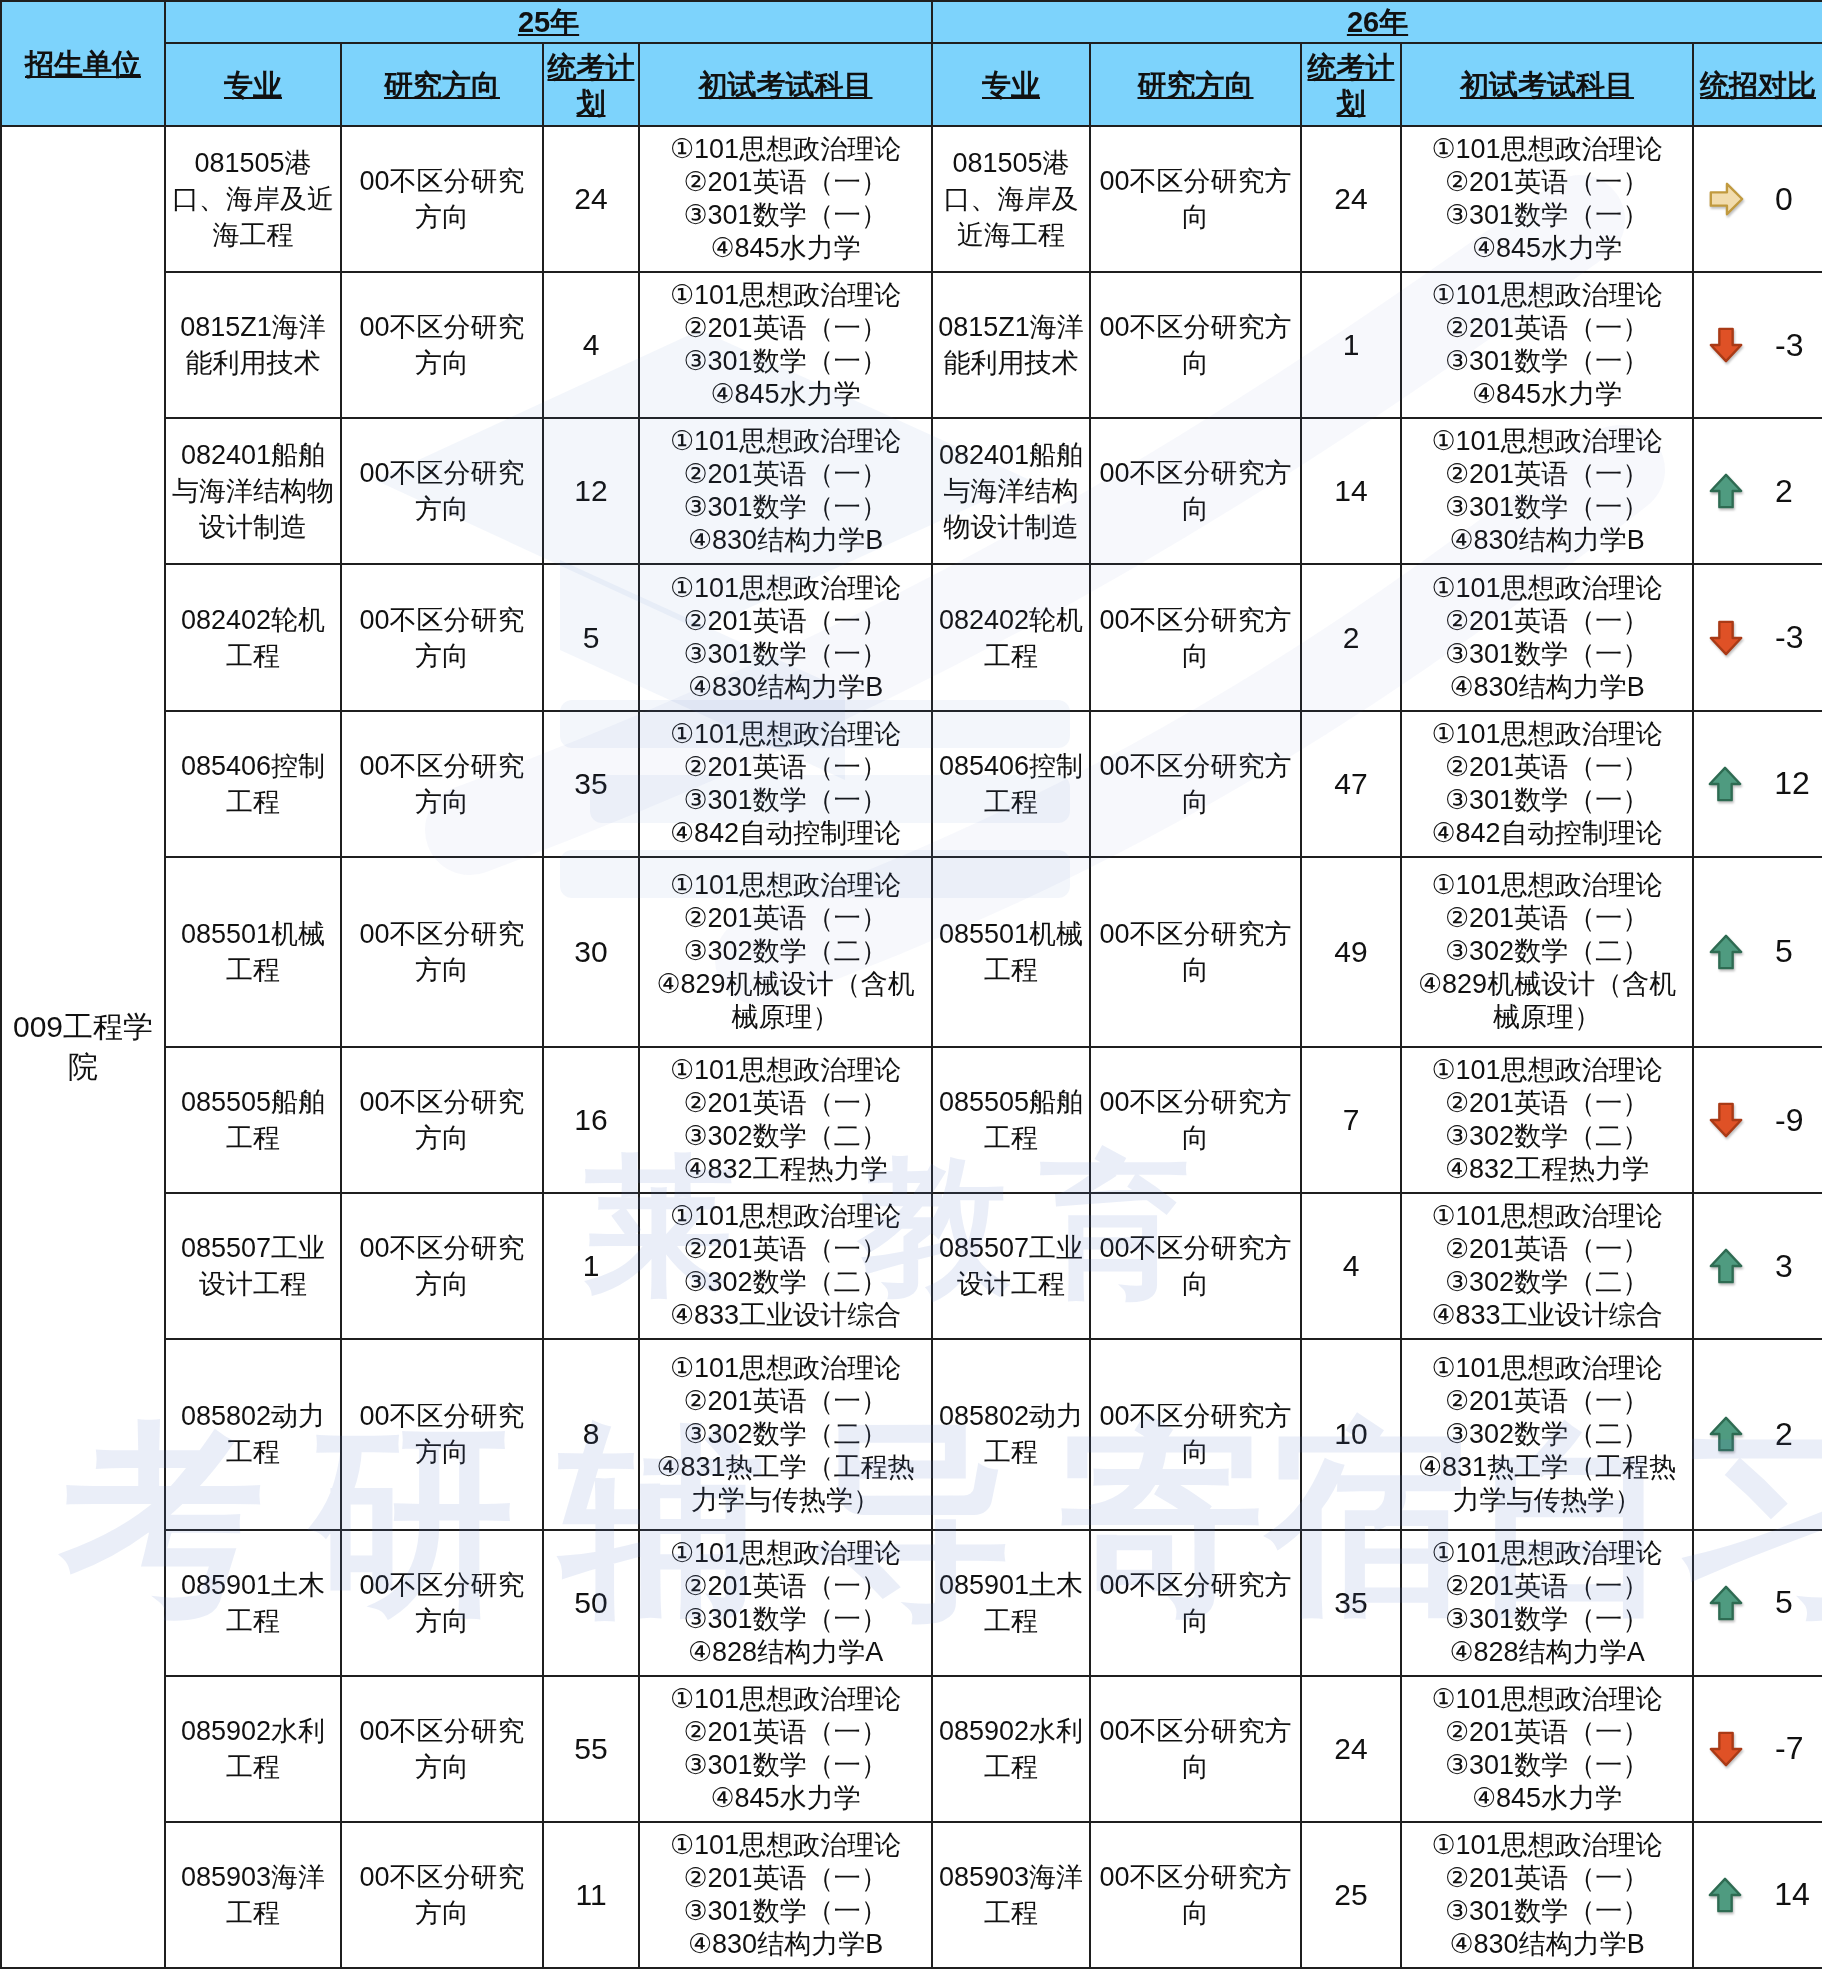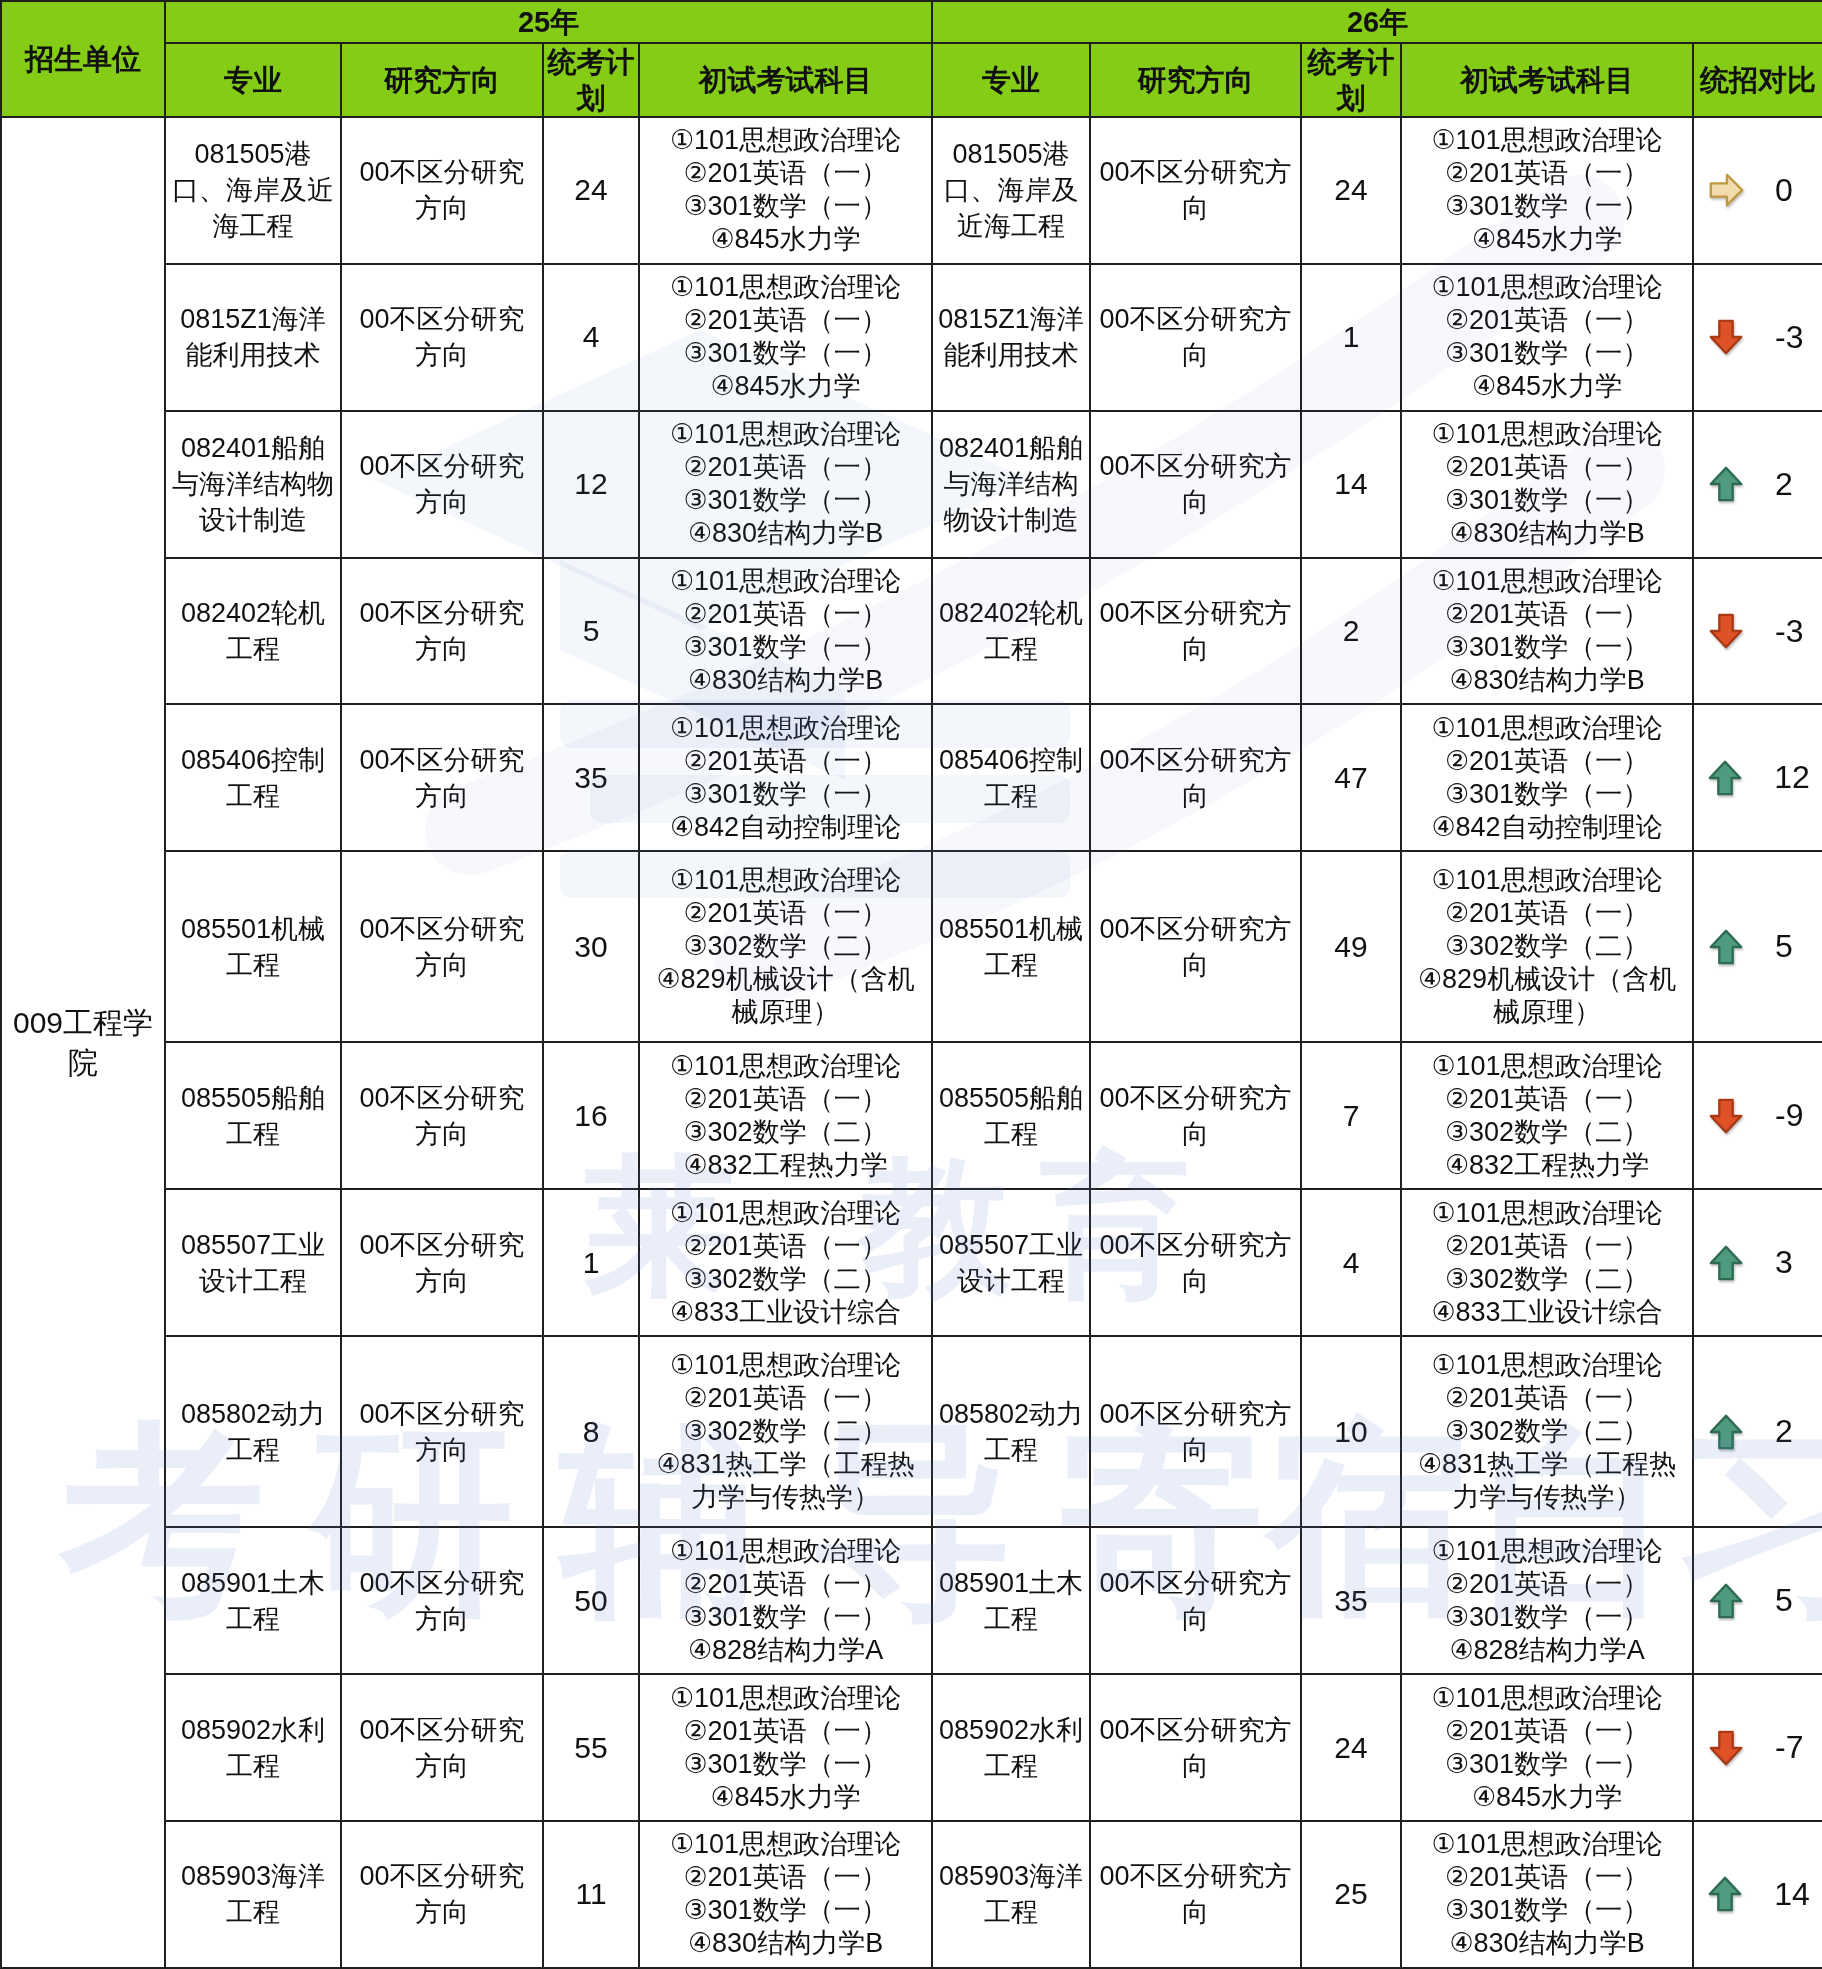--- a/index.html
+++ b/index.html
@@ -3,23 +3,23 @@
 <meta charset="utf-8">
 <style>
   html,body{margin:0;padding:0;background:#ffffff;}
   body{width:1822px;height:1969px;position:relative;overflow:hidden;
        font-family:"Liberation Sans","DejaVu Sans",sans-serif;color:#111;}
   #stage{position:absolute;inset:0;}
 
   table#adm{border-collapse:collapse;table-layout:fixed;width:1822px;height:1969px;background:#fff;}
   th,td{border:2px solid #1f1f1f;text-align:center;vertical-align:middle;padding:2px 4px;
         word-break:break-all;overflow:hidden;}
-  thead th{background:#84cc16;font-weight:bold;font-size:29px;line-height:36px;padding:0 2px;}
+  thead th{background:#7dd3fc;font-weight:bold;font-size:29px;line-height:36px;padding:0 2px;text-decoration:underline;}
   tr.year-row{height:42px;}
-  tr.sub-row{height:74px;}
+  tr.sub-row{height:83px;}
 
   td.unit{font-weight:normal;font-size:30px;line-height:40px;background:#fff;}
   td.major,td.dir{font-size:27px;line-height:36px;}
   td.plan{font-size:30px;}
   td.subj{font-size:27px;line-height:33px;padding:4px 14px;}
   td.subj div{text-align:center;}
   td.compare{font-size:32px;}
   .cmp-wrap{display:flex;align-items:center;justify-content:center;gap:30px;}
   .cmp-wrap svg{display:block;filter:drop-shadow(1px 2px 1px rgba(0,0,0,0.25));}
   .cmp-val{min-width:34px;text-align:left;}

